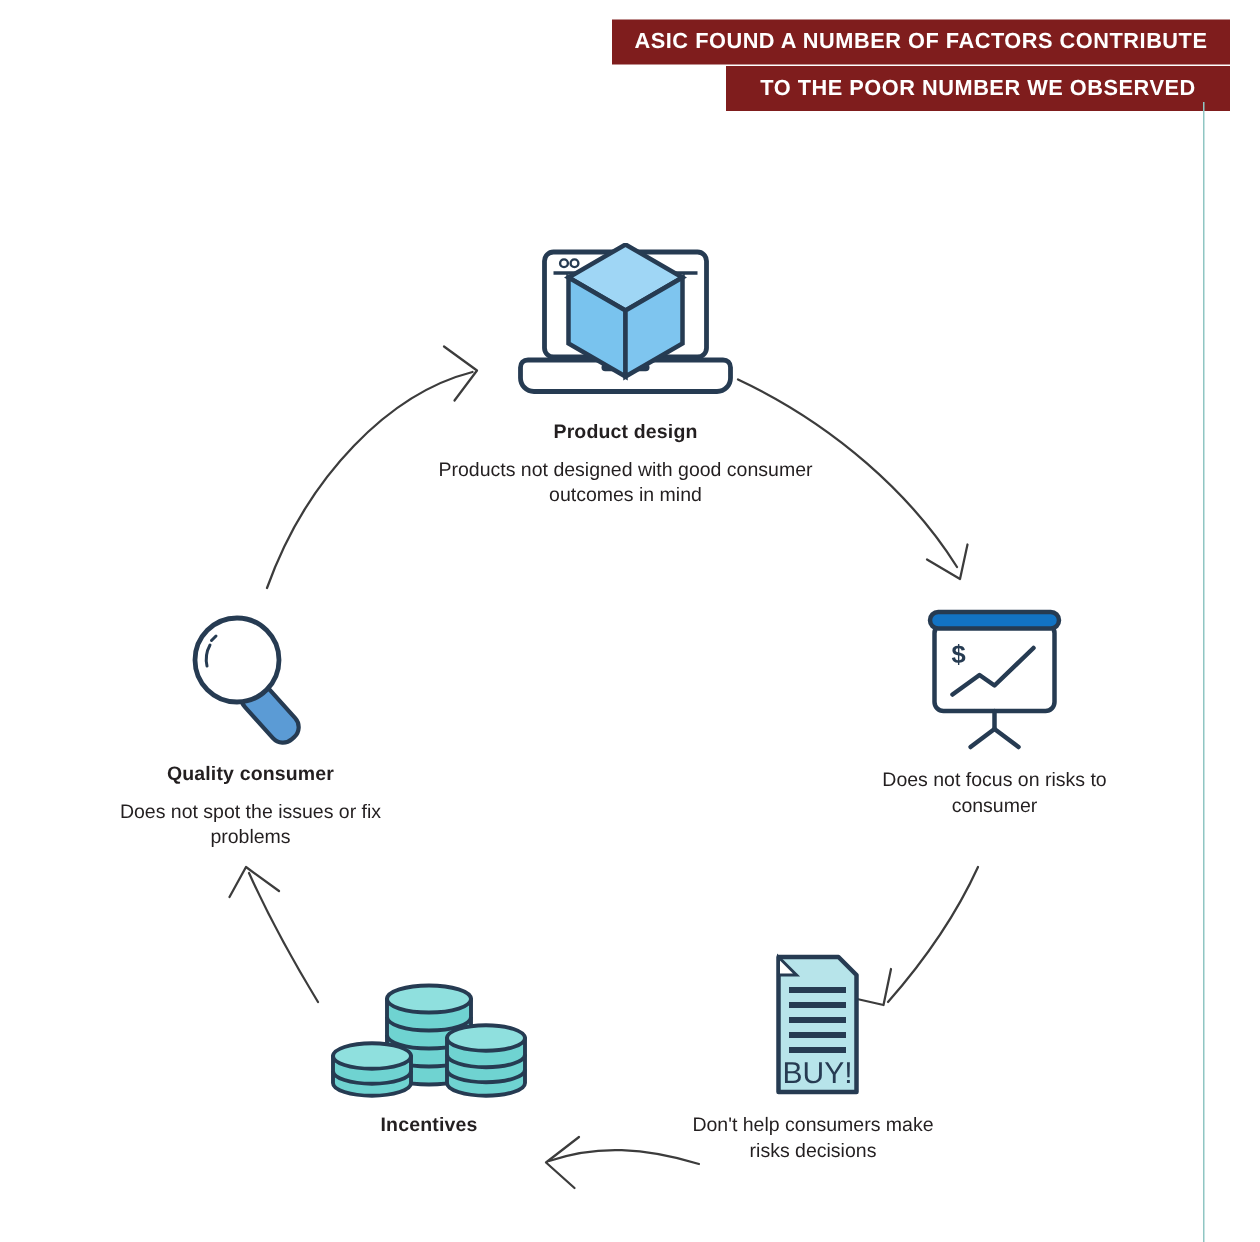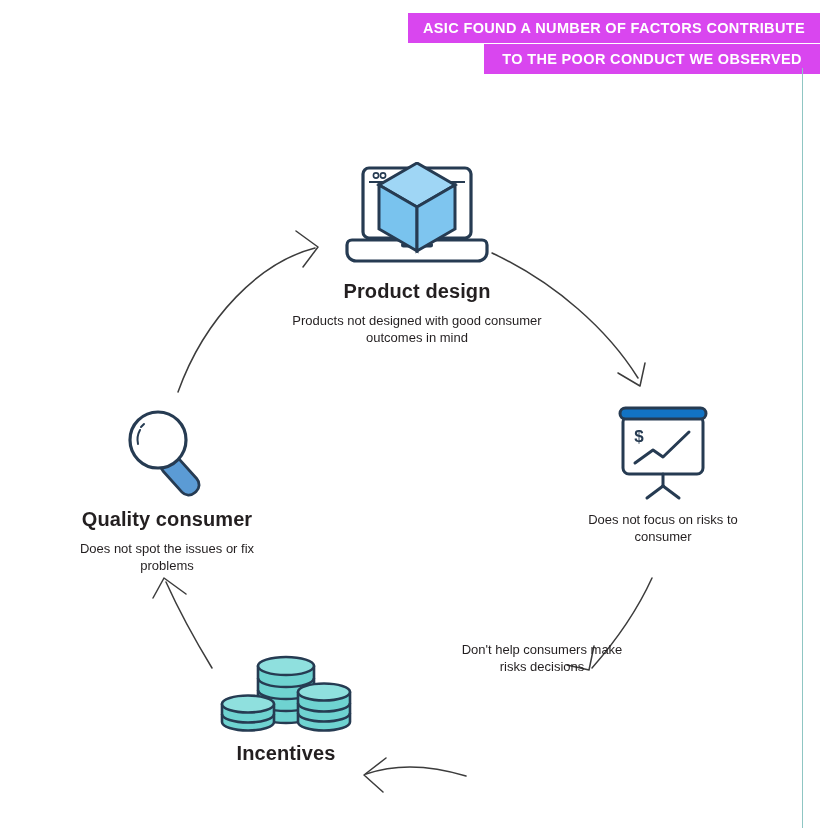--- a/index.html
+++ b/index.html
@@ -19,21 +19,21 @@
   
   .header-bars {
     position: absolute;
     top: 0;
     left: 0;
     width: 840px;
     height: 80px;
   }
   .banner-bar {
     position: absolute;
-    background: #d946ef;
+    background: #7f1d1d;
     color: #ffffff;
     font-weight: bold;
     font-size: 14.5px;
     letter-spacing: 0.35px;
     display: flex;
     align-items: center;
     justify-content: center;
     box-sizing: border-box;
     padding: 0 6px;
     white-space: nowrap;
@@ -83,21 +83,21 @@
     position: absolute;
     text-align: center;
   }
   .node-icon {
     display: flex;
     align-items: flex-end;
     justify-content: center;
     height: 110px;
   }
   .node-title {
-    font-size: 20px;
+    font-size: 13px;
     font-weight: bold;
     color: #231f20;
     margin-top: 10px;
     letter-spacing: 0.1px;
   }
   .node-desc {
     font-size: 13px;
     color: #231f20;
     margin-top: 9px;
     line-height: 1.32;
@@ -115,21 +115,21 @@
   .node-quality .node-icon { height: 100px; }
 
   
   .node-quality .node-icon { justify-content: center; }
 </style>
 </head>
 <body>
 
 <div class="header-bars">
   <div class="banner-bar line1">ASIC FOUND A NUMBER OF FACTORS CONTRIBUTE</div>
-  <div class="banner-bar line2">TO THE POOR CONDUCT WE OBSERVED</div>
+  <div class="banner-bar line2">TO THE POOR NUMBER WE OBSERVED</div>
 </div>
 
 <div class="right-rule"></div>
 
 <div class="diagram">
 
   <svg class="arrows-layer" viewBox="0 0 840 828" width="840" height="828" xmlns="http://www.w3.org/2000/svg">
     <g fill="none" stroke="#3c3c3c" stroke-width="1.5" stroke-linecap="round" stroke-linejoin="round">
 
       <g>
@@ -202,20 +202,37 @@
 
         <polyline points="24,61 42,48 52,55 78,30" fill="none" stroke="#263b52" stroke-width="3" stroke-linecap="round" stroke-linejoin="round"></polyline>
 
         <text x="28" y="40" font-family="Liberation Sans, sans-serif" font-size="17" font-weight="bold" fill="#263b52" text-anchor="middle">$</text>
       </svg>
     </div>
     <div class="node-desc">Does not focus on risks to consumer</div>
   </div>
 
   <div class="node node-scripts">
+    <div class="node-icon">
+      <svg width="74" height="98" viewBox="0 0 74 98" xmlns="http://www.w3.org/2000/svg">
+
+        <path d="M 14,4 L 54,4 L 66,16 L 66,94 L 14,94 Z" fill="#b7e4ea" stroke="#263b52" stroke-width="3" stroke-linejoin="round"></path>
+        <path d="M 14,4 L 14,16 L 26,16 Z" fill="#ffffff" stroke="#263b52" stroke-width="2"></path>
+
+        <g stroke="#263b52" stroke-width="4" stroke-linecap="butt">
+          <line x1="21" y1="26" x2="59" y2="26"></line>
+          <line x1="21" y1="36" x2="59" y2="36"></line>
+          <line x1="21" y1="46" x2="59" y2="46"></line>
+          <line x1="21" y1="56" x2="59" y2="56"></line>
+          <line x1="21" y1="66" x2="59" y2="66"></line>
+        </g>
+
+        <text x="40" y="88" font-family="Liberation Sans, sans-serif" font-size="20" fill="#263b52" text-anchor="middle">BUY!</text>
+      </svg>
+    </div>
     <div class="node-desc">Don't help consumers make risks decisions</div>
   </div>
 
   <div class="node node-incentives">
     <div class="node-icon">
       <svg width="136" height="96" viewBox="0 0 136 96" xmlns="http://www.w3.org/2000/svg">
         <g stroke="#263b52" stroke-width="2.6" fill="#6fd3d1" stroke-linejoin="round">
 
           <g>
             <path d="M 40,30 L 40,78 a 28,9 0 0 0 56,0 L 96,30 Z"></path>

